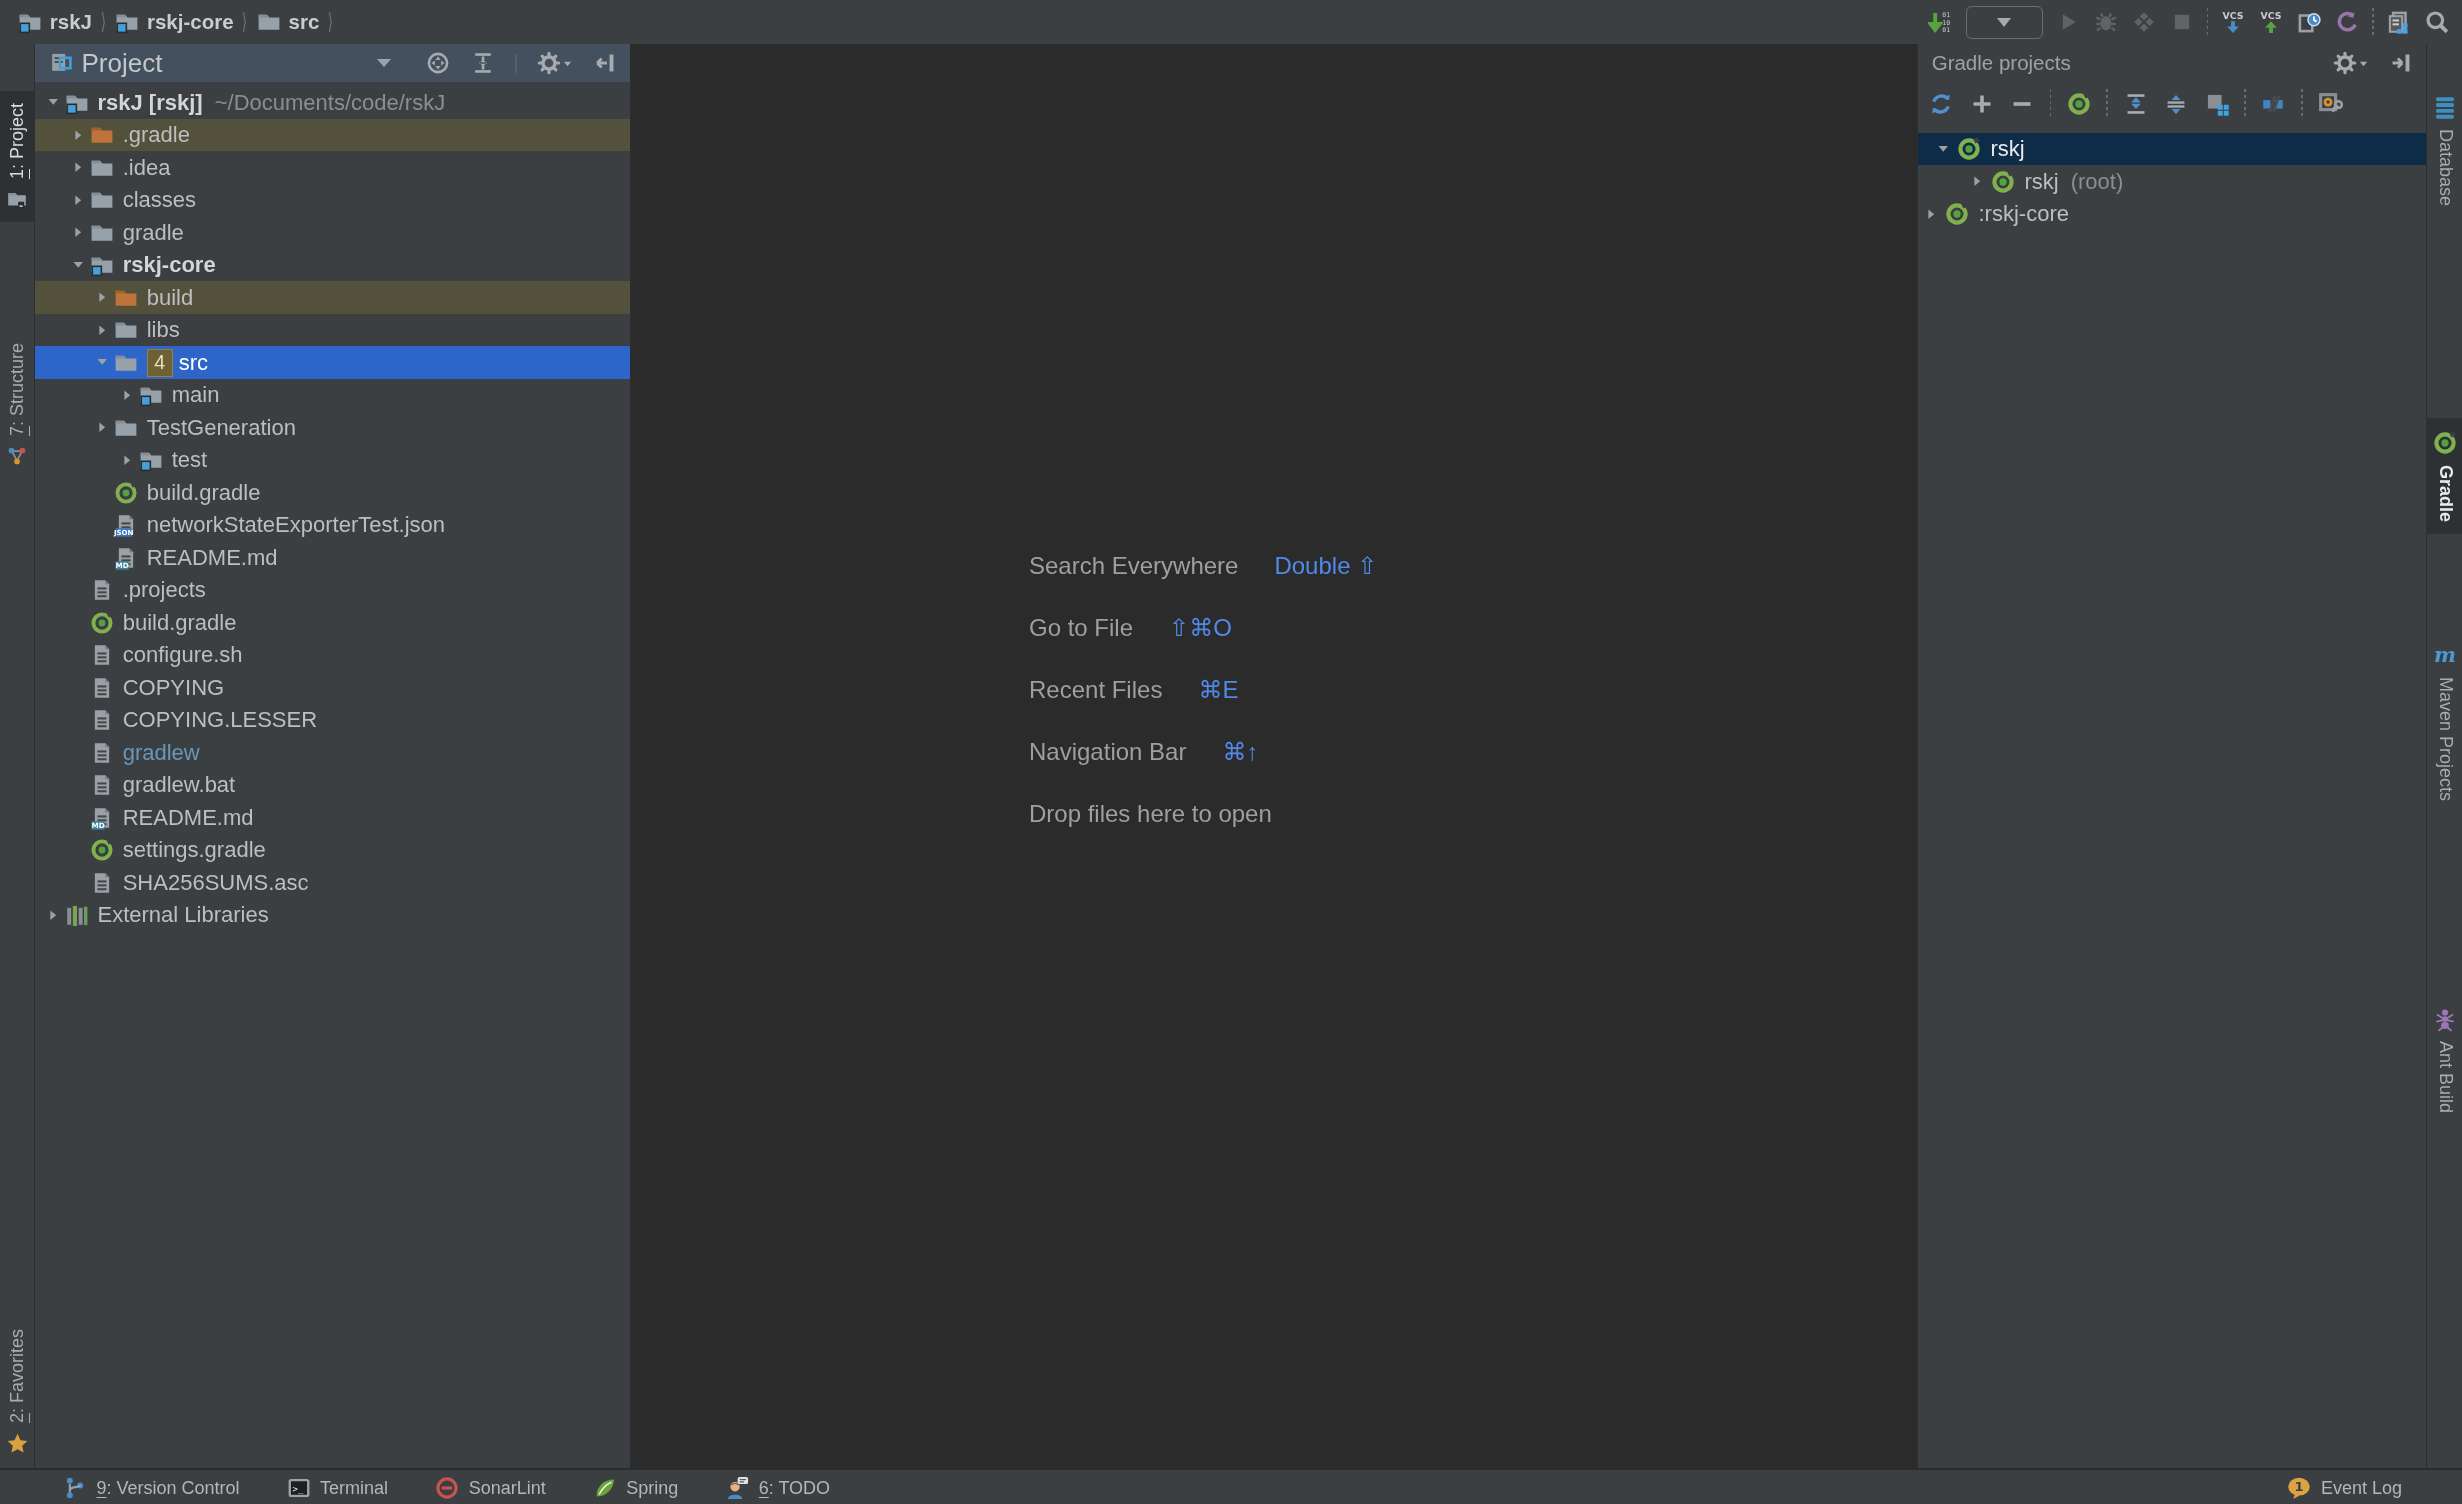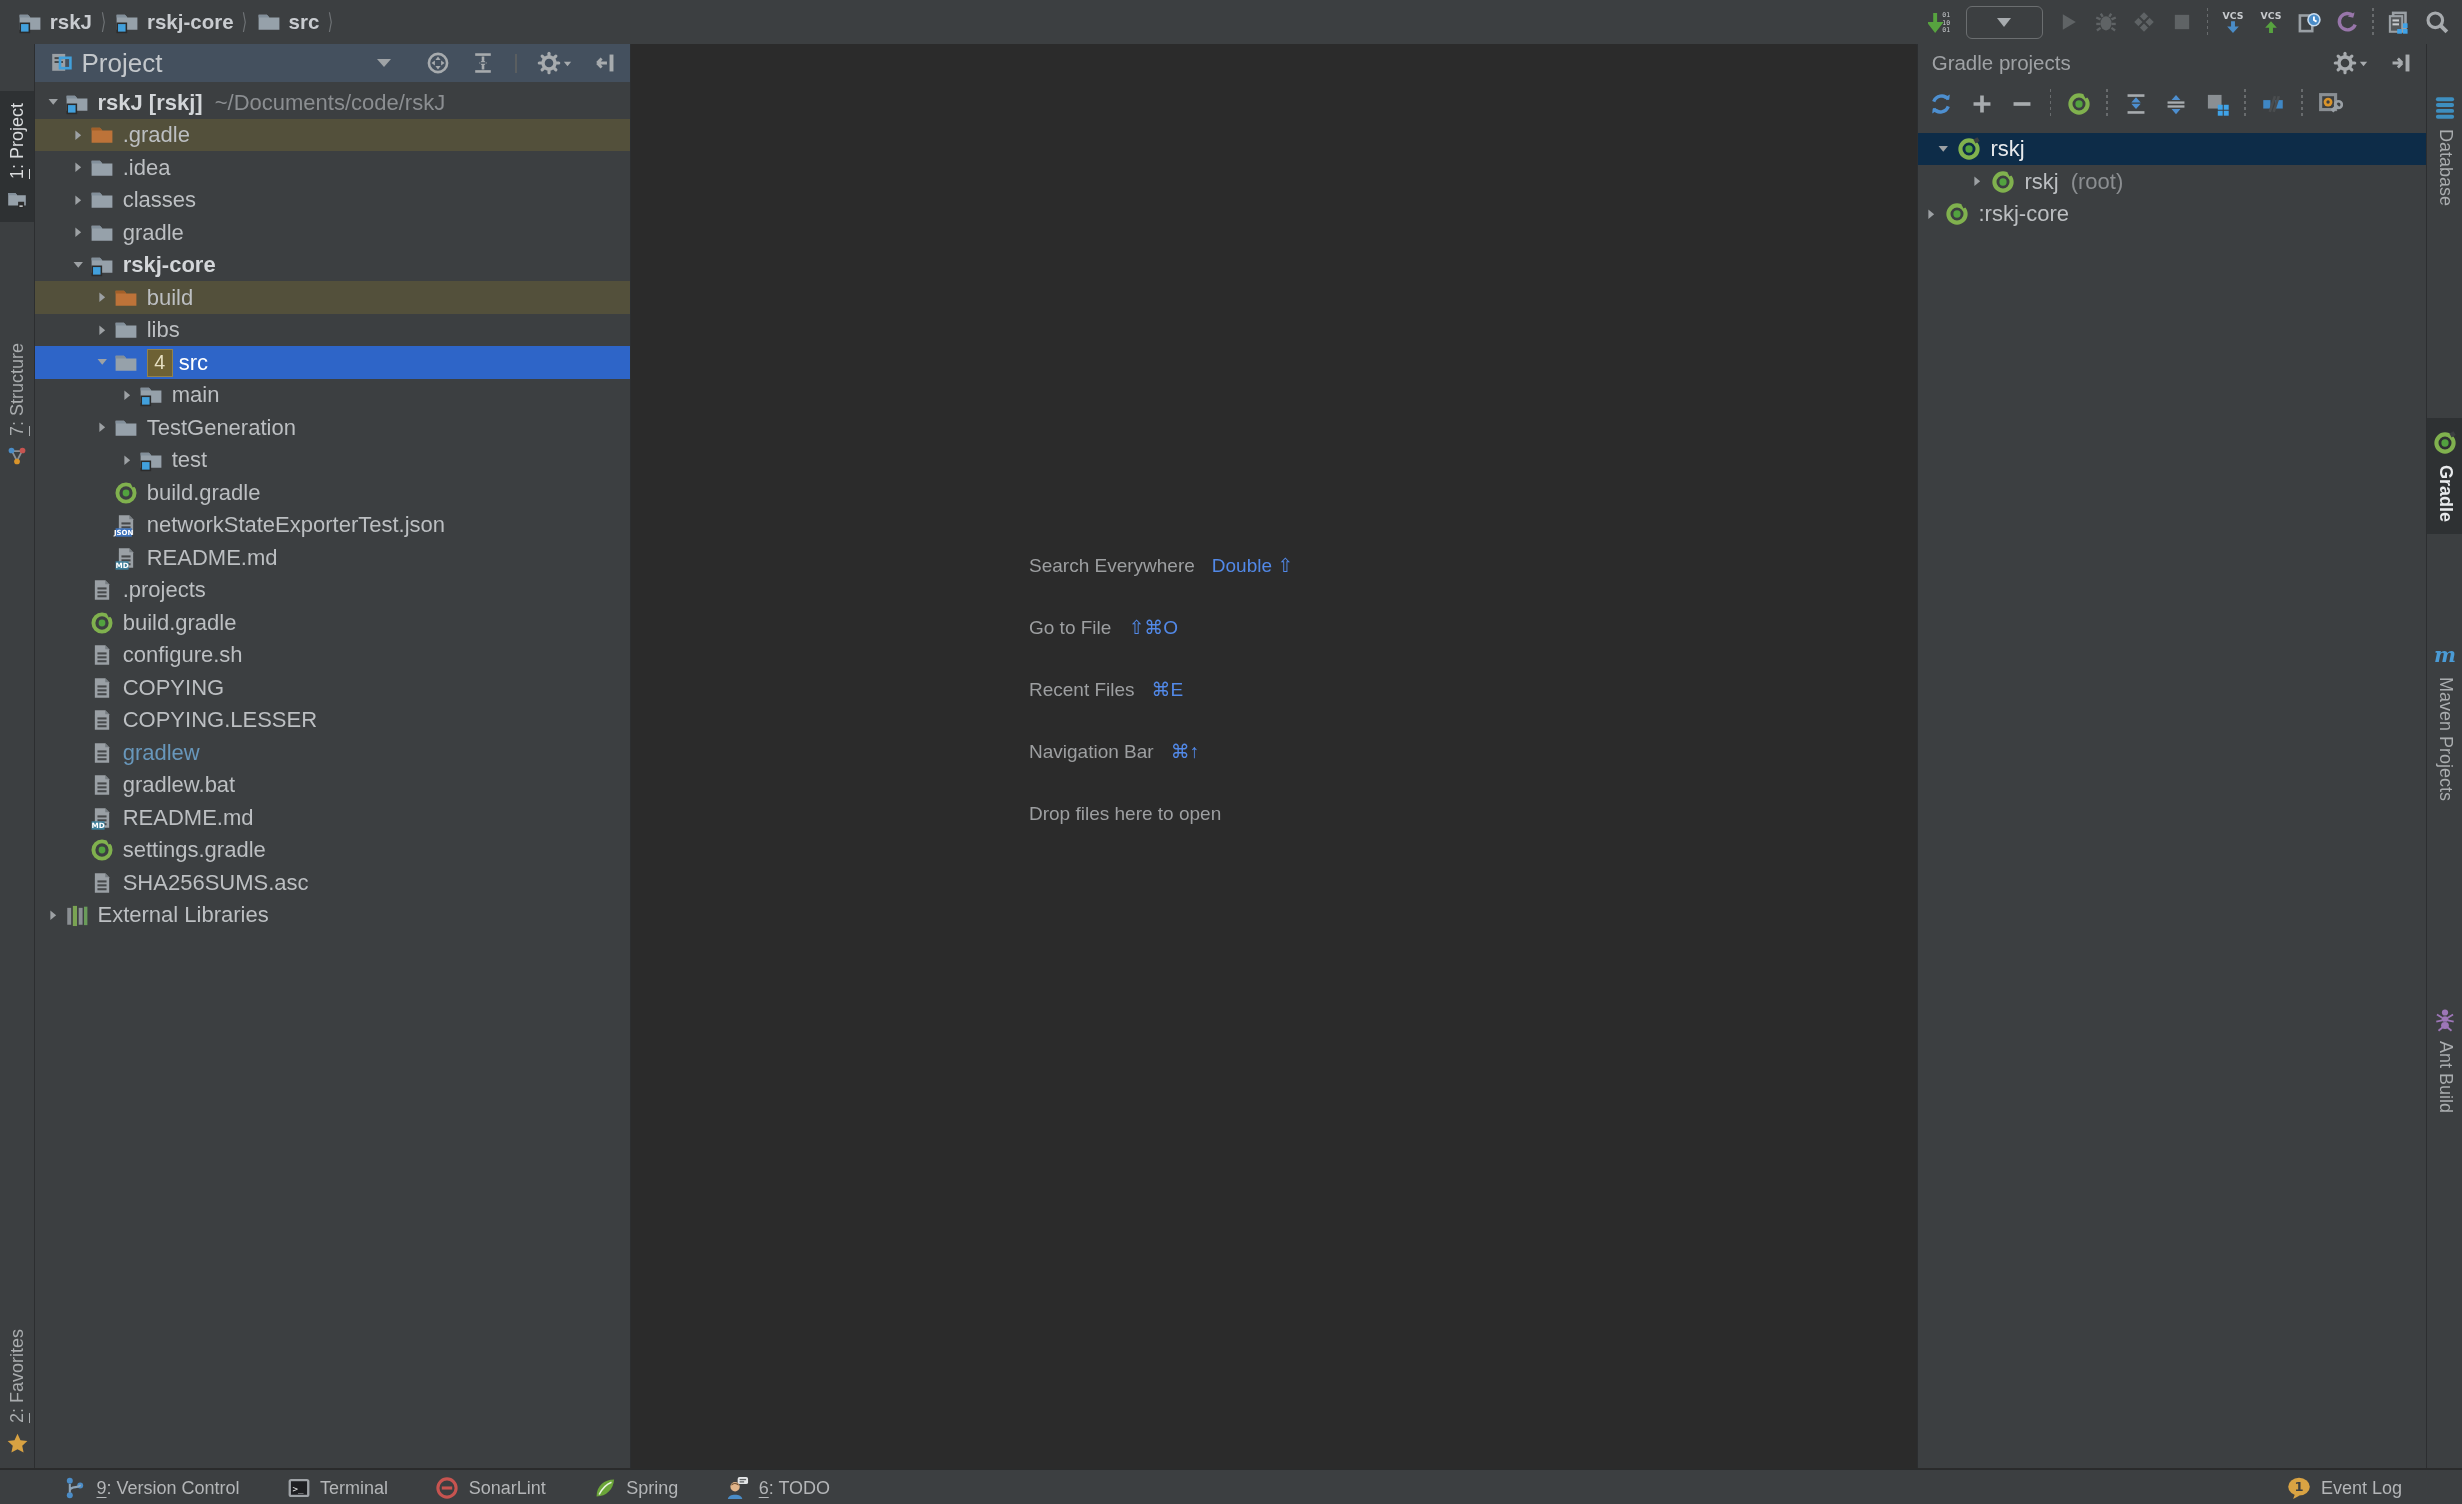--- a/index.html
+++ b/index.html
@@ -71,21 +71,21 @@
   .ticon{width:26px;height:26px;margin-right:7.7px;flex:0 0 26px;display:inline-flex;}
   .tlabel{color:var(--txt);}
   .tlabel.bold{font-weight:700;color:#d3d6d9;}
   .tsuffix{color:var(--dim);margin-left:12px;}
   .bm-badge{display:inline-flex;align-items:center;justify-content:center;width:24px;height:26px;
             background:#6d6134;border:1.7px solid #93824a;color:#e6dfc2;font-size:19.7px;margin-right:6px;}
 
   
   #editor{position:absolute;left:631px;top:44px;width:1285px;height:1424px;background:var(--editor);}
   #shortcuts{position:absolute;left:398px;top:506px;}
-  .srow{height:31px;margin-bottom:31px;font-size:19px;display:flex;align-items:center;}
+  .srow{height:31px;margin-bottom:31px;font-size:24px;display:flex;align-items:center;gap:19px;}
   .srow .slabel{color:#9d9fa1;}
   .srow .skeys{color:var(--key);margin-left:17px;}
 
   
   #gradlepanel{position:absolute;left:1917px;top:44px;width:510px;height:1424px;background:var(--chrome);
                border-left:0.9px solid var(--border);}
   #gradleheader{height:38px;display:flex;align-items:center;padding:0 13.7px;}
   #gradleheader .gtitle{font-size:20.5px;color:#9fa2a5;}
   #gradletoolbar{height:43px;display:flex;align-items:center;gap:14.5px;padding:0 10.3px;
                  border-bottom:0.9px solid transparent;}

